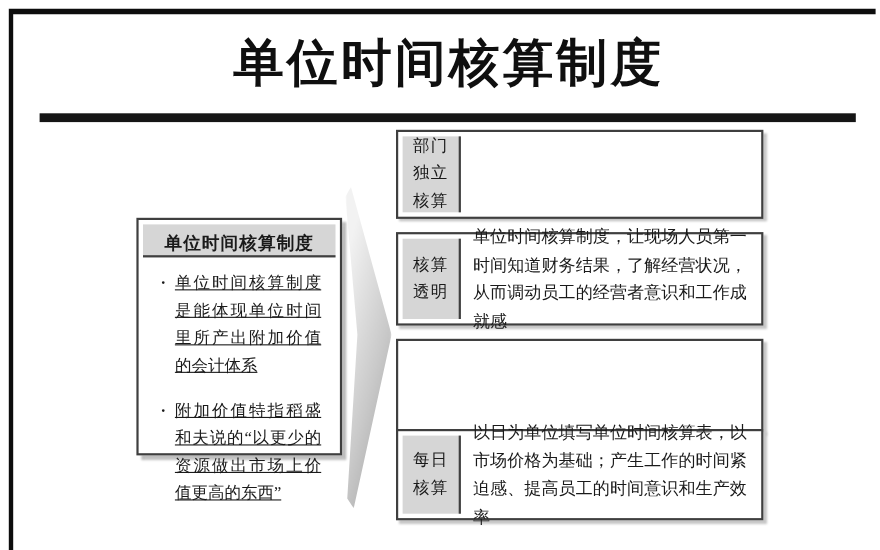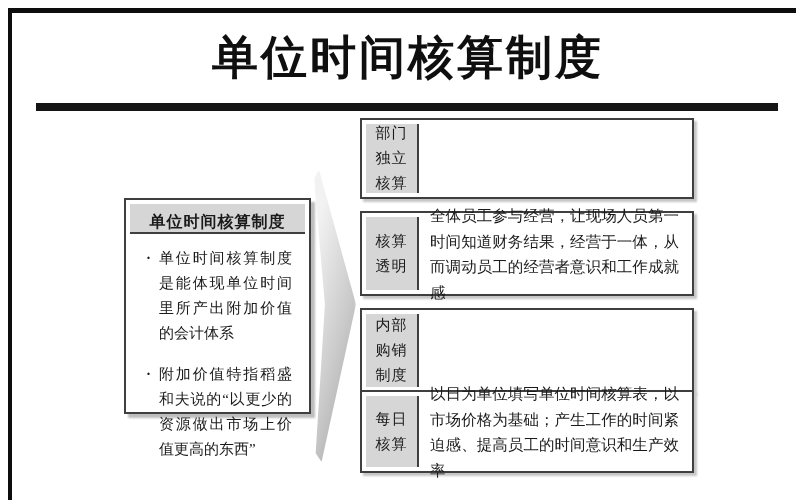--- a/index.html
+++ b/index.html
@@ -57,21 +57,21 @@
     font-size: 15px;
     line-height: 25px;
   }
   .bullet-item { display: flex; }
   .bullet-marker {
     width: 13px;
     flex: 0 0 13px;
     font-weight: bold;
     text-align: left;
   }
-  .bullet-text { flex: 1; text-align: justify; }
+  .bullet-text { flex: 1; text-align: justify; text-decoration: underline; }
   
   .flow-arrow {
     position: absolute;
     left: 302px; top: 157px;
     width: 42px; height: 292px;
     background: linear-gradient(105deg, #f2f2f2 15%, #c9c9c9 60%, #9d9d9d 100%);
     clip-path: polygon(12% 0%, 100% 46%, 18% 100%, 4% 97%, 26% 46%, 0% 3%);
     filter: blur(1.2px);
   }
   
@@ -139,28 +139,25 @@
   <div class="row row-1">
     <div class="row-label">部门
 独立
 核算</div>
   </div>
 
   <div class="row row-2">
     <div class="row-label">核算
 透明</div>
     <div class="row-text">
-        <span>全体员工参与经营，让现场人员第一时间知道财务结果，经营于一体，从而调动员工的经营者意识和工作成就感</span>
+        <span>单位时间核算制度，让现场人员第一时间知道财务结果，了解经营状况，从而调动员工的经营者意识和工作成就感</span>
       </div>
   </div>
 
   <div class="row row-3">
-    <div class="row-label">内部
-购销
-制度</div>
   </div>
 
   <div class="row row-4">
     <div class="row-label">每日
 核算</div>
     <div class="row-text">
         <span>以日为单位填写单位时间核算表，以市场价格为基础；产生工作的时间紧迫感、提高员工的时间意识和生产效率</span>
       </div>
   </div>
 

